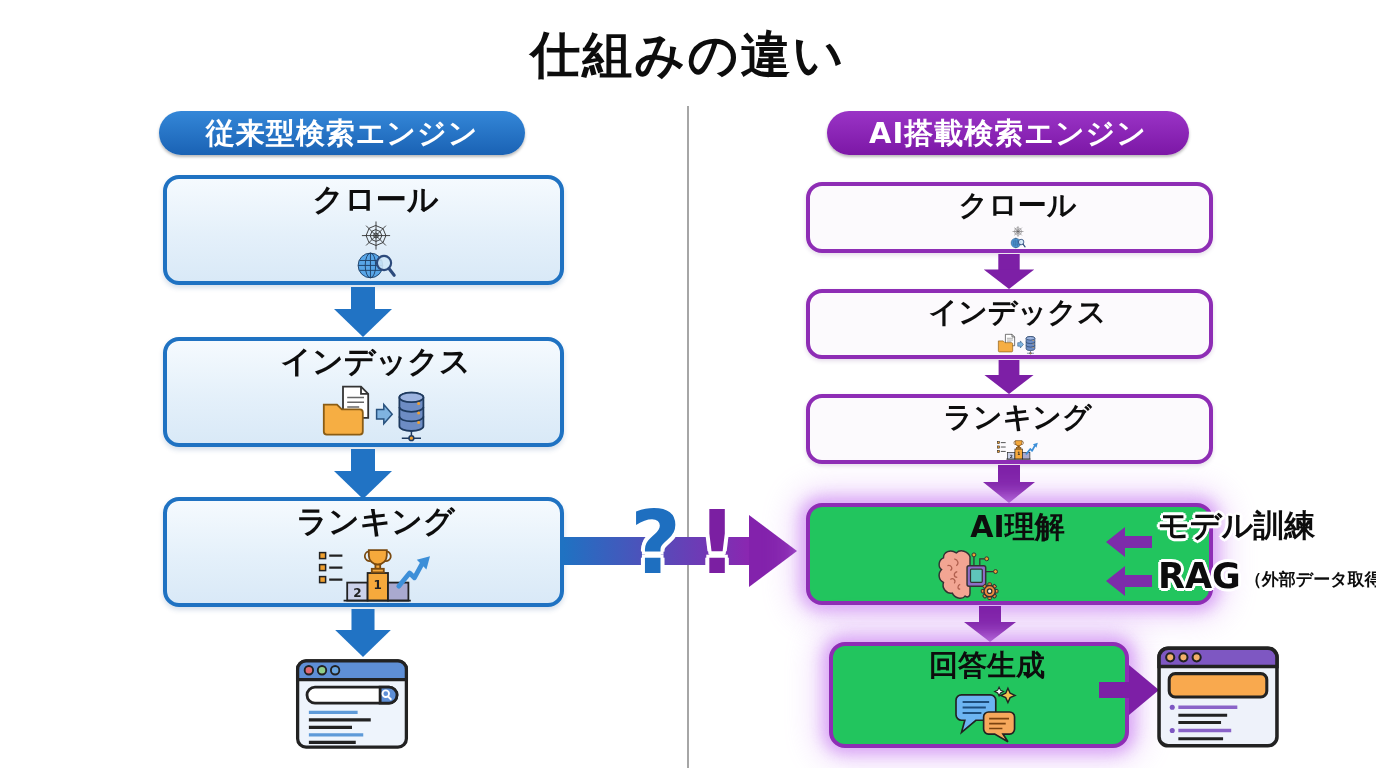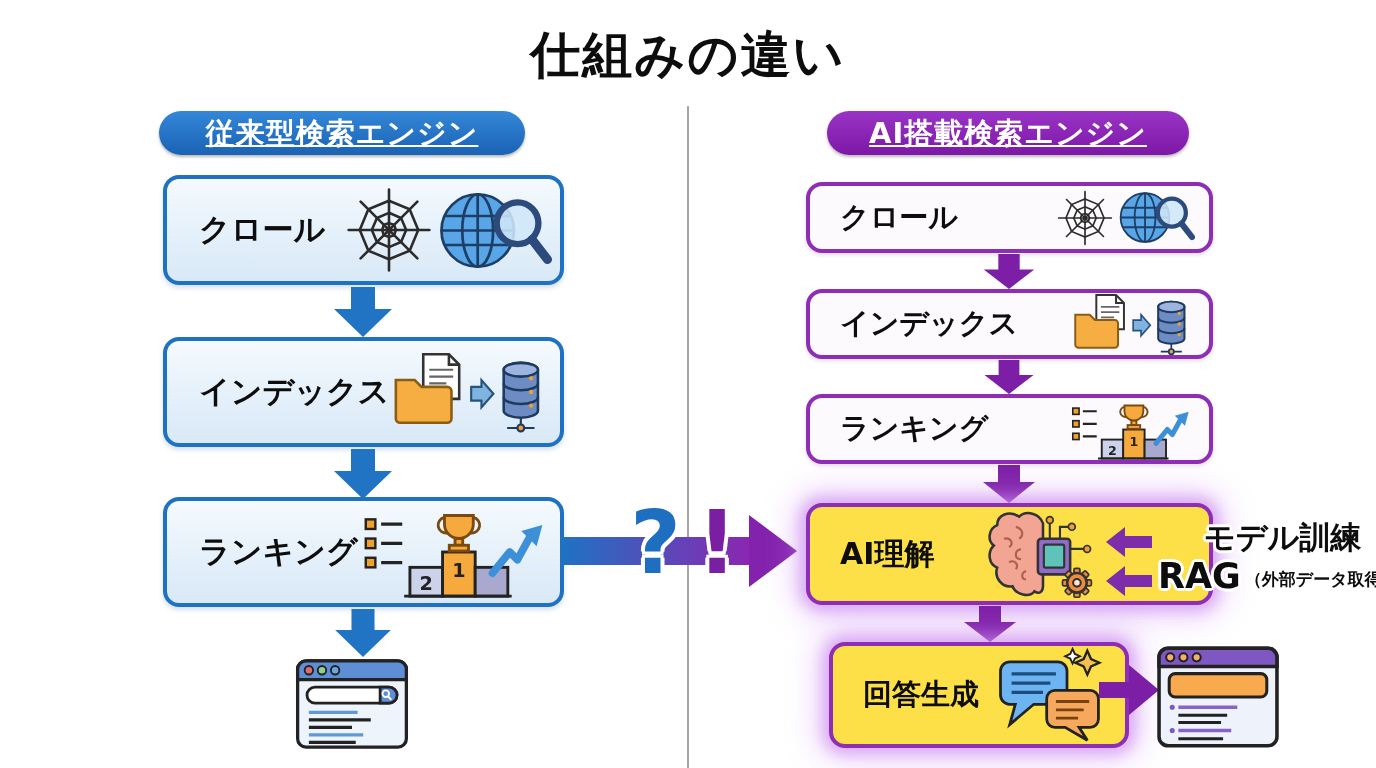--- a/index.html
+++ b/index.html
@@ -10,36 +10,35 @@
   .title {
     position:absolute; top:22px; left:0; right:0; text-align:center;
     font-size:50px; font-weight:800; color:#0d0d0d; letter-spacing:2px;
   }
   .divider { position:absolute; left:687px; top:106px; width:2px; height:662px; background:#a6a6a6; }
 
   .pill {
     position:absolute; height:44px; border-radius:22px; color:#fff; font-weight:800;
     font-size:29px; text-align:center; line-height:44px; letter-spacing:1px;
     box-shadow:0 2px 3px rgba(0,0,0,.28);
-    text-decoration:underline;
   }
   .pill.blue   { left:159px; top:111px; width:366px; background:linear-gradient(180deg,#3487d8,#1a62b4); }
   .pill.purple { left:827px; top:111px; width:362px; background:linear-gradient(180deg,#9a34c6,#7c17a6); }
 
-  .box { position:absolute; display:flex; align-items:center; box-sizing:border-box; }
+  .box { position:absolute; display:flex; align-items:center; box-sizing:border-box;flex-direction:column; }
   .lbox {
     left:163px; width:401px; height:110px; border:4px solid #1f72c2; border-radius:16px;
     background:linear-gradient(180deg,#f5fafe 0%,#e4f0fa 55%,#d9e9f7 100%);
     box-shadow:0 3px 5px rgba(30,80,140,.18); padding:0 8px 0 32px;
   }
   .rbox {
     left:806px; width:407px; border:4px solid #8e2db5; border-radius:16px;
     background:#fcfafd; box-shadow:0 2px 4px rgba(90,30,120,.16); padding:0 14px 0 30px;
   }
-  .rbox.glow { background:#fde047; box-shadow:0 0 14px 6px rgba(206,138,242,.65), 0 0 30px 14px rgba(206,138,242,.32); }
+  .rbox.glow { background:#22c55e; box-shadow:0 0 14px 6px rgba(206,138,242,.65), 0 0 30px 14px rgba(206,138,242,.32); }
   .lbl  { font-weight:800; color:#0d0d0d; white-space:nowrap; }
   .lbox .lbl { font-size:31px; }
   .rbox .lbl { font-size:29px; }
   .spacer { flex:1; }
   .gap4 { width:4px; }
 
   .abs { position:absolute; }
 
   .qmark, .bang {
     position:absolute; font-size:88px; font-weight:800; line-height:1;
@@ -47,21 +46,21 @@
                 -3px -3px 0 #fff,3px 3px 0 #fff,-3px 3px 0 #fff,3px -3px 0 #fff;
   }
   .qmark { left:630px; top:499px; color:#1e6fc0; }
   .bang  { left:697px; top:499px; color:#7b1fa2; }
 
   .ann-label {
     position:absolute; font-weight:800; color:#0d0d0d; white-space:nowrap;
     text-shadow:-3px 0 0 #fff,3px 0 0 #fff,0 -3px 0 #fff,0 3px 0 #fff,
                 -2px -2px 0 #fff,2px 2px 0 #fff,-2px 2px 0 #fff,2px -2px 0 #fff;
   }
-  .ann1 { left:1158px; top:517px; font-size:31px;margin-left:46px; }
+  .ann1 { left:1158px; top:505px; font-size:31px; }
   .ann2 { left:1158px; top:556px; font-size:35px; display:flex; align-items:center; }
   .ann2 .note { font-size:17px; font-weight:800; margin-left:4px; padding-top:6px; }
 </style>
 </head>
 <body>
 
 <div class="canvas">
 
   <svg width="0" height="0" style="position:absolute" aria-hidden="true">
     <defs>

